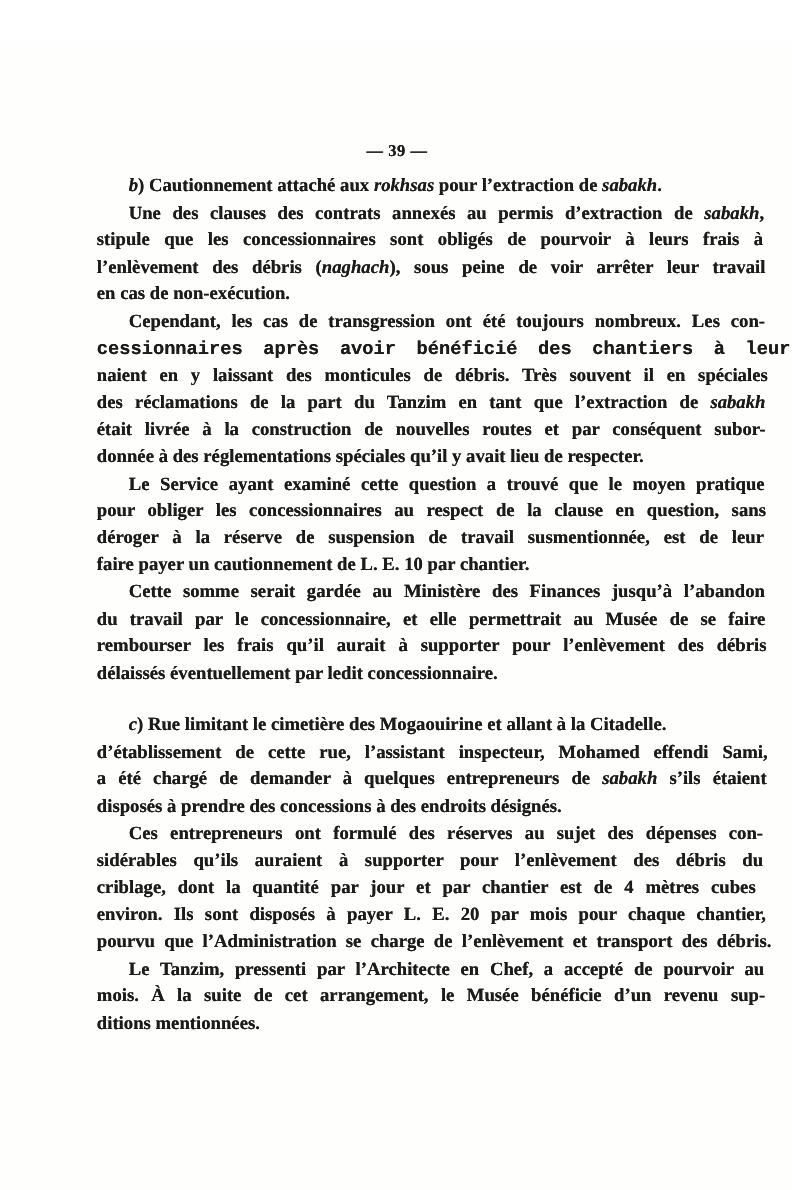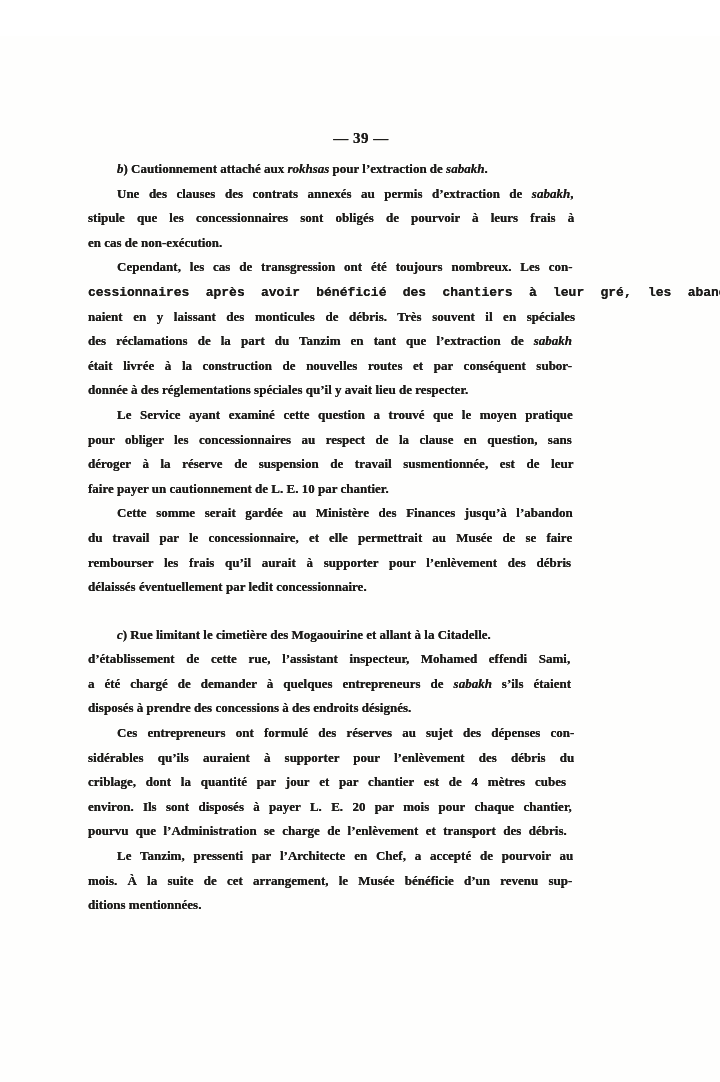--- a/index.html
+++ b/index.html
@@ -31,38 +31,39 @@
   }
   .text-block {
     position: absolute;
     top: 121px;
     left: 88px;
     width: 546px;
   }
   .line {
     height: 24.6px;
     line-height: 24.6px;
-    font-size: 13px;
+    font-size: 17px;
     font-weight: 700;
     white-space: nowrap;
     text-shadow: 0 0 0.3px currentColor;
   }
   .line.indent { padding-left: 29px; }
   .line.gap { margin-top: 23px; }
   .line i { font-style: italic; }
 </style>
 </head>
 <body>
 
 <div class="page" style="background: rgb(254, 254, 253); color: rgb(29, 28, 26);">
   <div class="page-number">— 39 —</div>
   <div class="text-block">
       <div class="line indent"><span class="lt" style="letter-spacing: 0px; word-spacing: 0px;"><i>b</i><span>) Cautionnement attaché aux </span><i>rokhsas</i><span> pour l’extraction de </span><i>sabakh</i><span>.</span></span></div>
       <div class="line indent"><span class="lt" style="letter-spacing: 0px; word-spacing: 6.242px;"><span>Une des clauses des contrats annexés au permis d’extraction de </span><i>sabakh</i><span>,</span></span></div>
       <div class="line"><span class="lt" style="letter-spacing: 0px; word-spacing: 8.888px;"><span>stipule que les concessionnaires sont obligés de pourvoir à leurs frais à</span></span></div>
+      <div class="line"><span class="lt" style="letter-spacing: 0px; word-spacing: 8.228px;"><span>l’enlèvement des débris (</span><i>naghach</i><span>), sous peine de voir arrêter leur travail</span></span></div>
       <div class="line"><span class="lt" style="letter-spacing: 0px; word-spacing: 0px;"><span>en cas de non-exécution.</span></span></div>
       <div class="line indent"><span class="lt" style="letter-spacing: 0px; word-spacing: 5.588px;"><span>Cependant, les cas de transgression ont été toujours nombreux. Les con-</span></span></div>
       <div class="line"><span class="lt" style="letter-spacing: 0px; word-spacing: 8.477px; font-family: Liberation Mono, monospace;"><span>cessionnaires après avoir bénéficié des chantiers à leur gré, les abandon-</span></span></div>
       <div class="line"><span class="lt" style="letter-spacing: 0px; word-spacing: 7.315px;"><span>naient en y laissant des monticules de débris. Très souvent il en spéciales</span></span></div>
       <div class="line"><span class="lt" style="letter-spacing: 0px; word-spacing: 6.818px;"><span>des réclamations de la part du Tanzim en tant que l’extraction de </span><i>sabakh</i></span></div>
       <div class="line"><span class="lt" style="letter-spacing: 0px; word-spacing: 7.354px;"><span>était livrée à la construction de nouvelles routes et par conséquent subor-</span></span></div>
       <div class="line"><span class="lt" style="letter-spacing: 0px; word-spacing: 0px;"><span>donnée à des réglementations spéciales qu’il y avait lieu de respecter.</span></span></div>
       <div class="line indent"><span class="lt" style="letter-spacing: 0px; word-spacing: 5.325px;"><span>Le Service ayant examiné cette question a trouvé que le moyen pratique</span></span></div>
       <div class="line"><span class="lt" style="letter-spacing: 0px; word-spacing: 7.158px;"><span>pour obliger les concessionnaires au respect de la clause en question, sans</span></span></div>
       <div class="line"><span class="lt" style="letter-spacing: 0px; word-spacing: 8.325px;"><span>déroger à la réserve de suspension de travail susmentionnée, est de leur</span></span></div>

